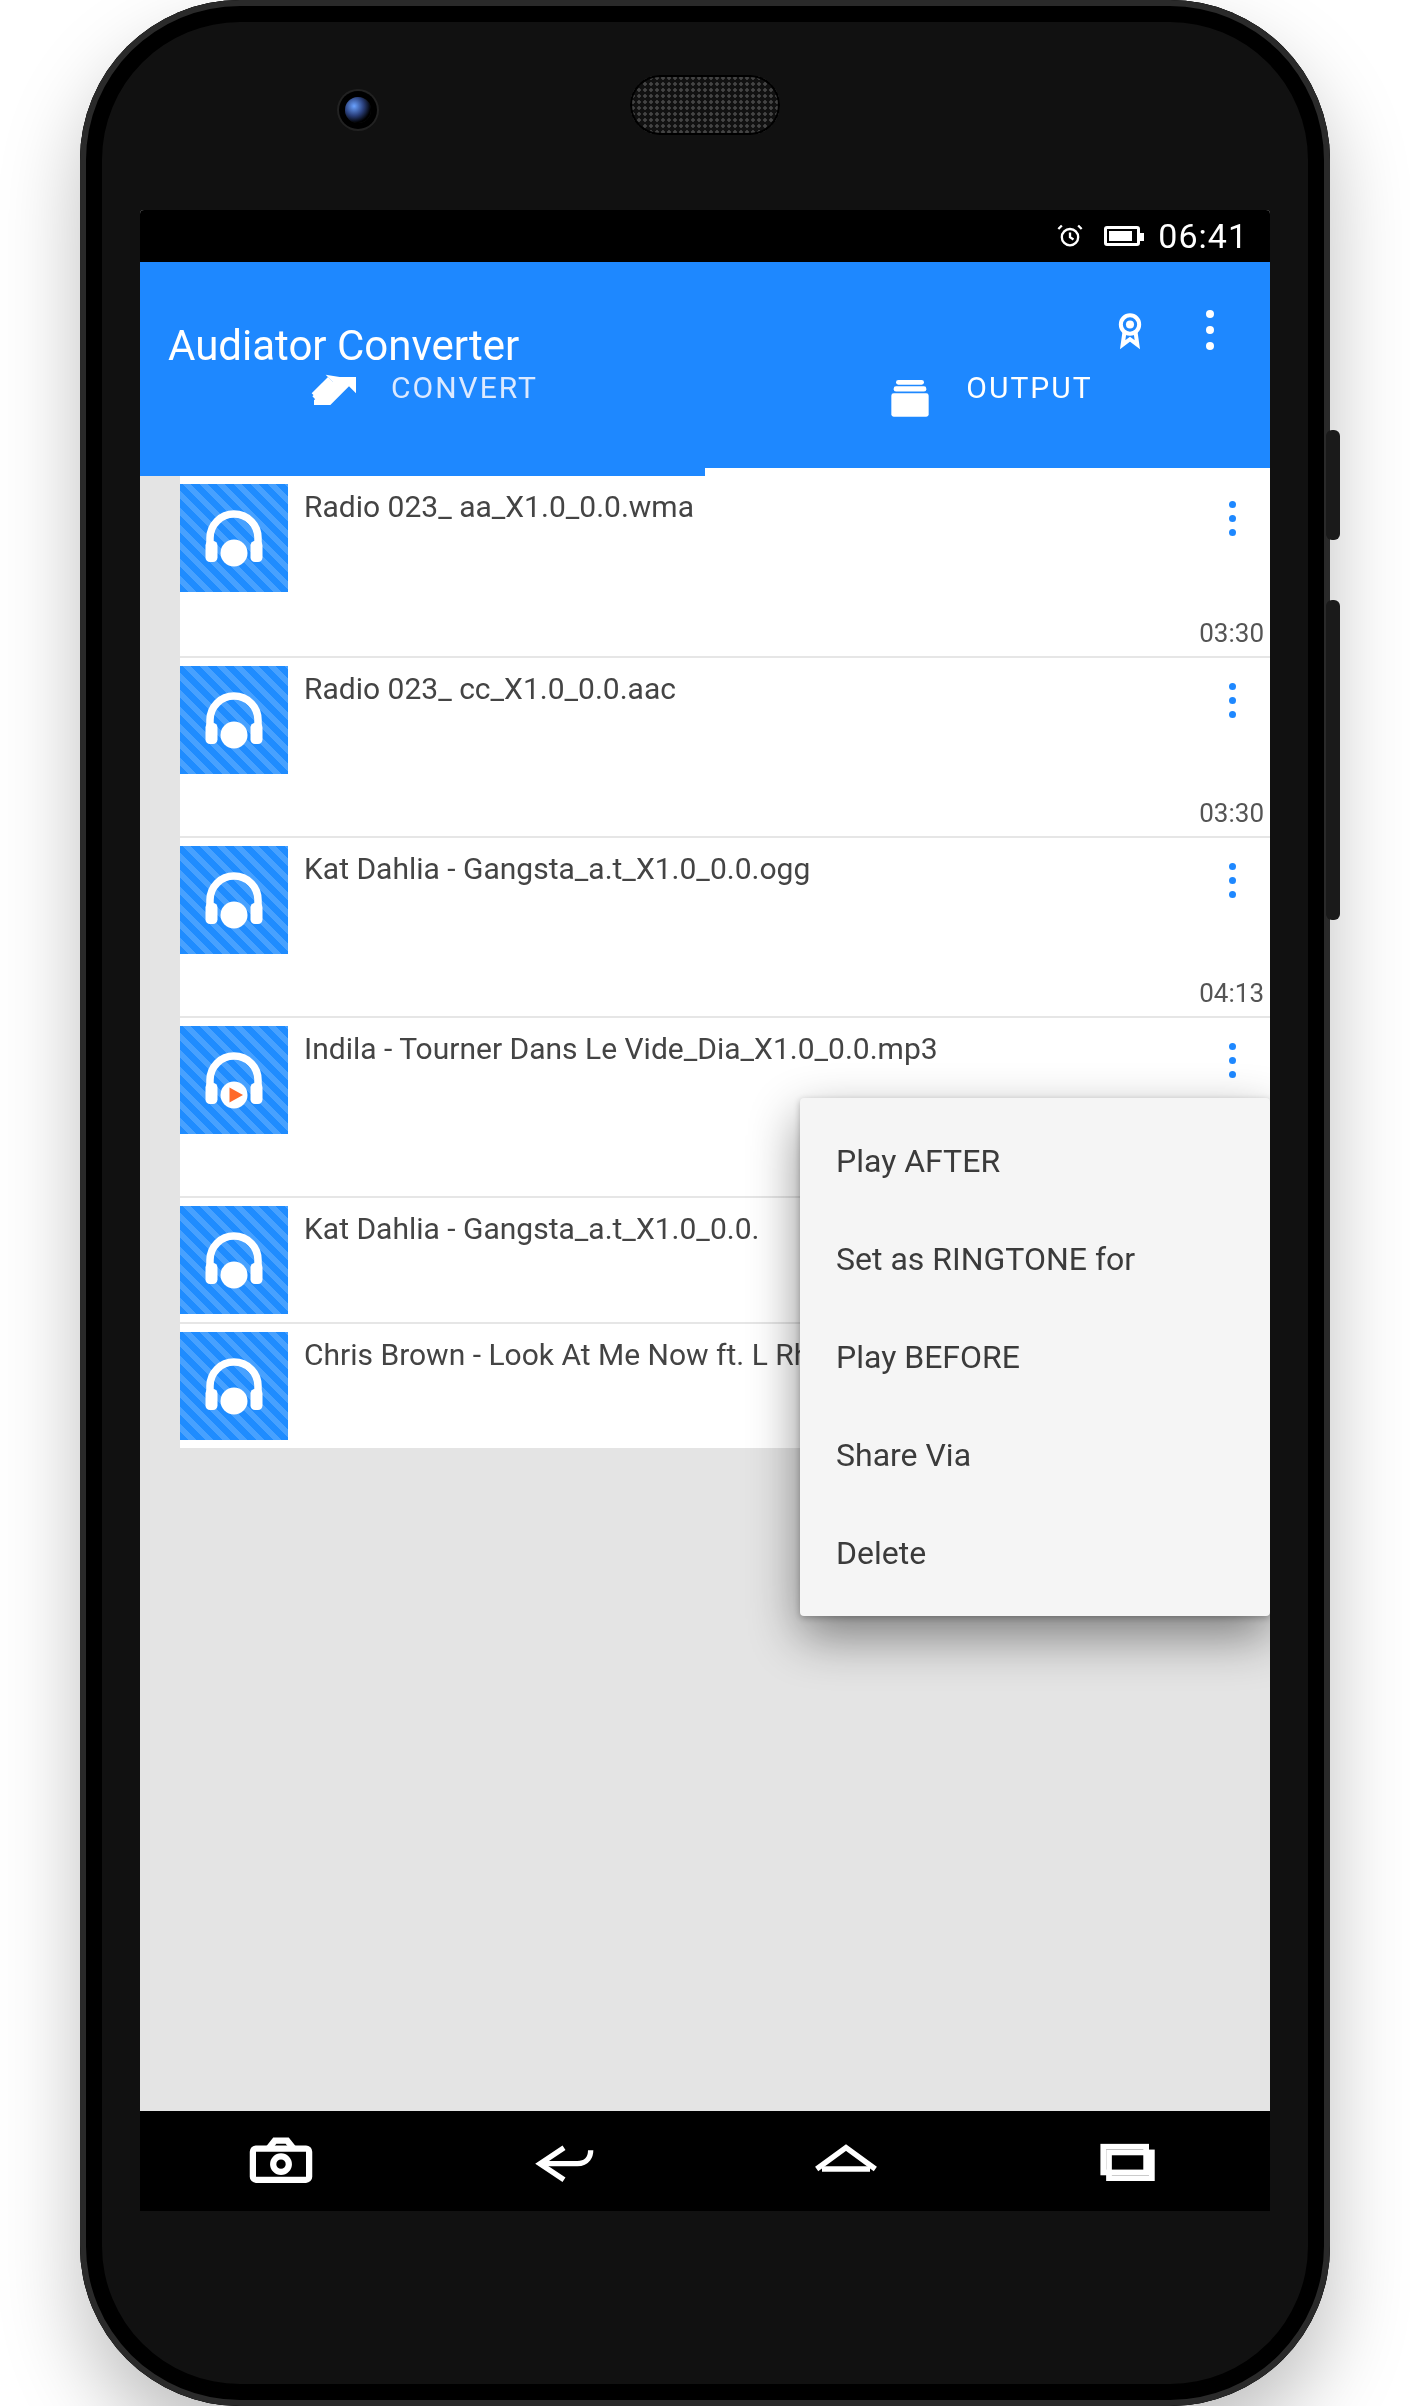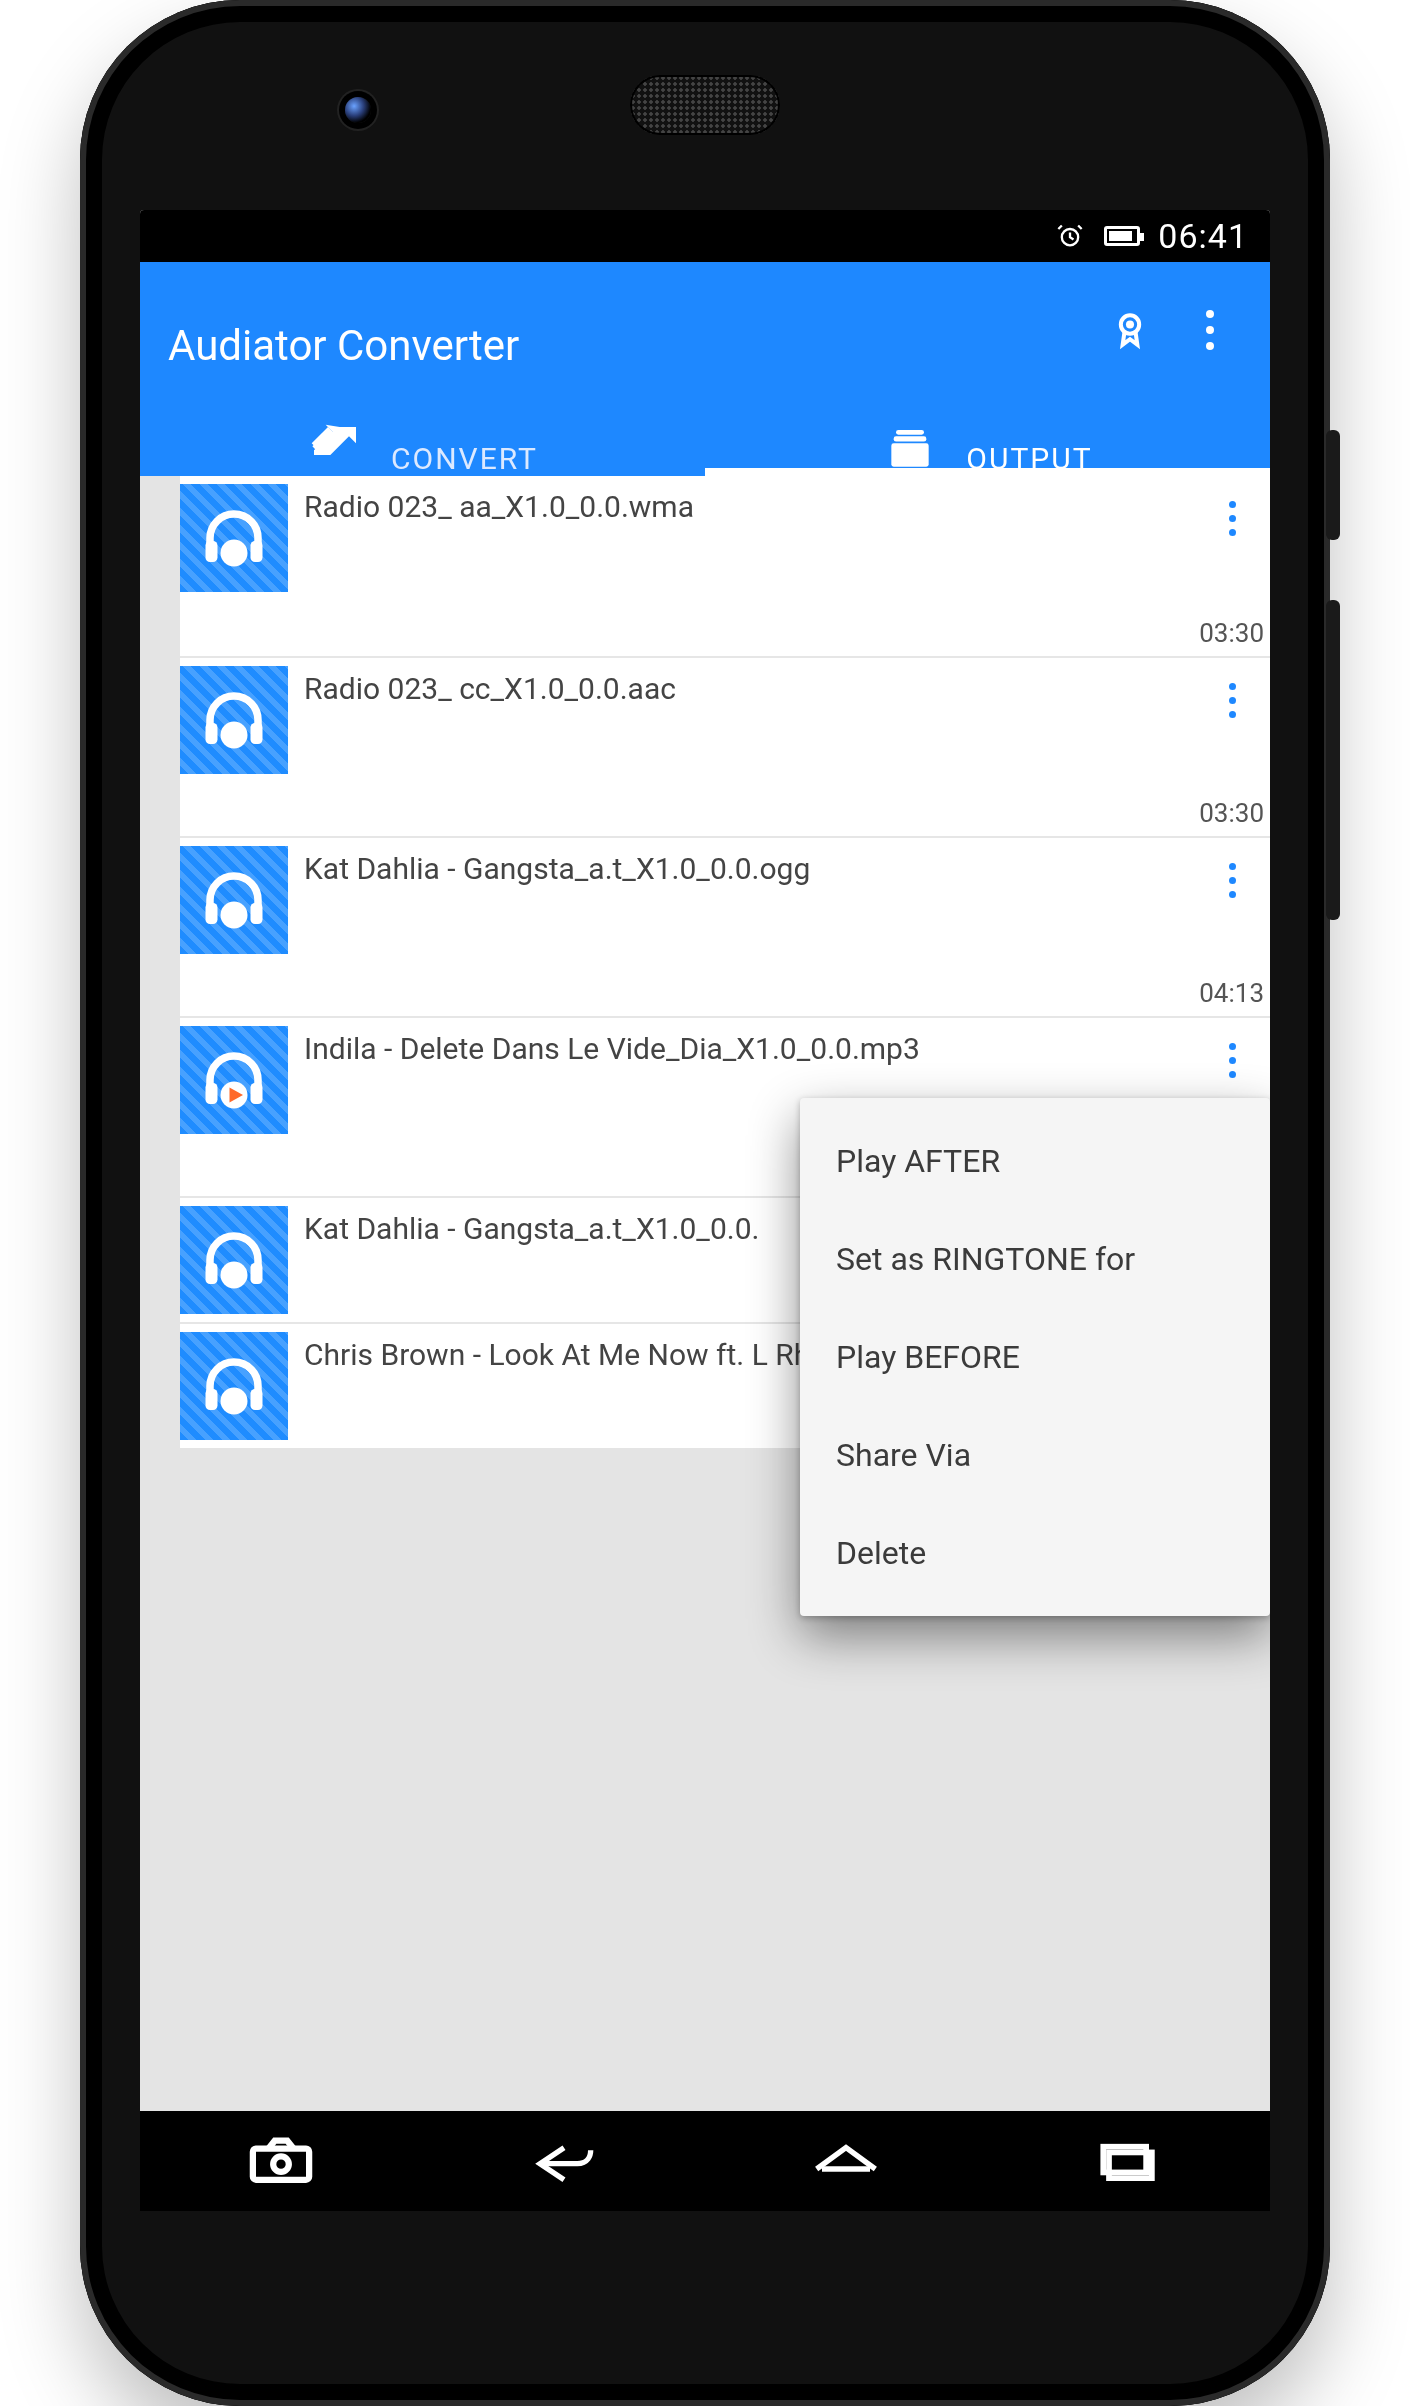--- a/index.html
+++ b/index.html
@@ -117,21 +117,21 @@
 
   
   .tabs {
     height: 106px;
     background: #1e88ff;
     display: flex;
   }
   .tab {
     flex: 1;
     display: flex;
-    align-items: flex-end;
+    align-items: flex-start;
     justify-content: center;
     gap: 28px;
     color: #dce9ff;
     font-size: 30px;
     letter-spacing: 2px;
     position: relative;
   }
   .tab.active { color: #fff; }
   .tab.active::after {
     content: "";
@@ -366,21 +366,21 @@
     <div class="thumb playing">
   <svg viewBox="0 0 48 48">
     <path d="M8 28v-4a16 16 0 0 1 32 0v4" fill="none" stroke="#fff" stroke-width="5" stroke-linecap="round"></path>
     <rect x="5" y="26" width="8" height="14" rx="3" fill="#fff"></rect>
     <rect x="35" y="26" width="8" height="14" rx="3" fill="#fff"></rect>
     <circle cx="24" cy="34" r="9" fill="#fff"></circle>
     <path d="M21 29l9 5-9 5z" fill="#ff6a2b"></path>
   </svg>
               </div>
     <div class="content">
-      <div class="title-txt">Indila - Delete Dans Le Vide_Dia_X1.0_0.0.mp3</div>
+      <div class="title-txt">Indila - Tourner Dans Le Vide_Dia_X1.0_0.0.mp3</div>
 
     </div>
     <div class="more">
       <div class="dots">
                   <span></span>
                   <span></span>
                   <span></span>
                 </div>
     </div>
             </div>

